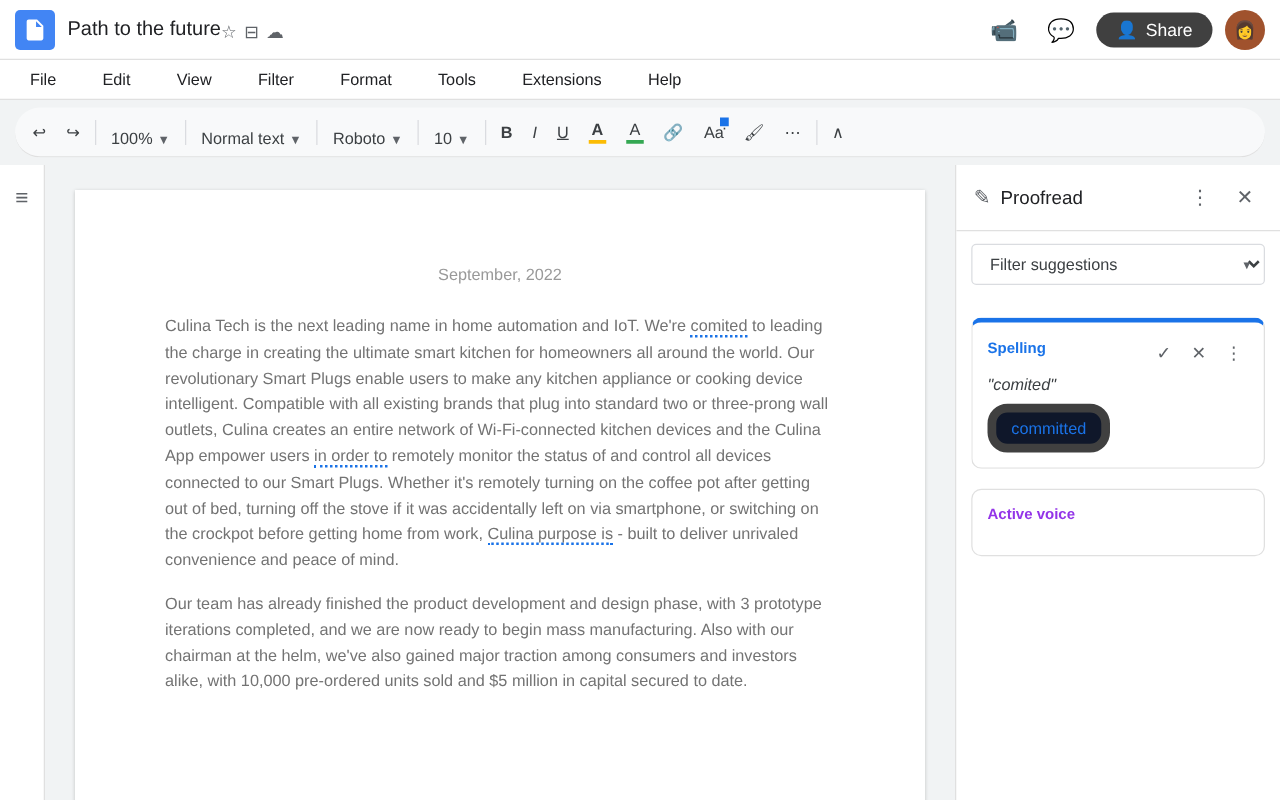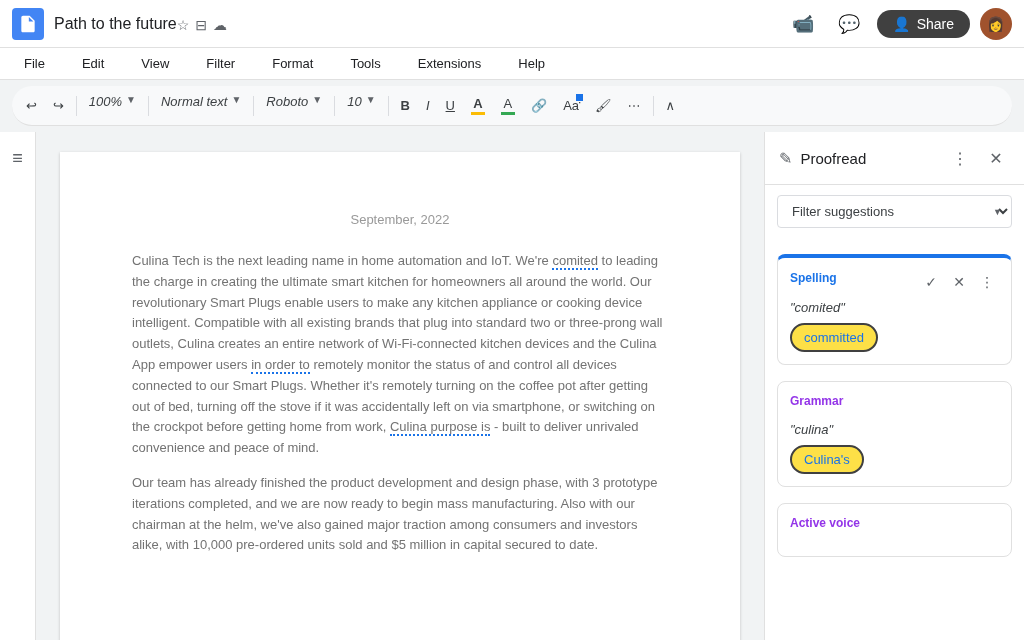--- a/index.html
+++ b/index.html
@@ -19,21 +19,21 @@
     #avatar { width: 32px; height: 32px; border-radius: 50%; background: #a0522d; display: flex; align-items: center; justify-content: center; color: white; font-size: 14px; cursor: pointer; overflow: hidden; }
 
     
     #menu-bar { background: white; display: flex; align-items: center; padding: 2px 16px; gap: 21px; border-bottom: 1px solid #e0e0e0; height: 32px; }
     .menu-item { font-size: 13px; color: #202124; padding: 4px 8px; cursor: pointer; border-radius: 4px; }
 
     
     #toolbar { background: #f8f9fa; border-bottom: 1px solid #e0e0e0; display: flex; align-items: center; padding: 4px 8px; gap: 4px; height: 40px; border-radius: 24px; margin: 6px 12px; }
     .tb-btn { display: flex; align-items: center; justify-content: center; border: none; background: none; cursor: pointer; border-radius: 4px; color: #3c4043; padding: 4px 6px; font-size: 13px; height: 28px; }
     .tb-divider { width: 1px; height: 20px; background: #dadce0; margin: 0 2px; }
-    .tb-select { display: flex; align-items: flex-start; gap: 4px; border: none; background: none; cursor: pointer; font-size: 13px; color: #3c4043; padding: 2px 6px; border-radius: 4px; height: 28px; font-style: italic; }
+    .tb-select { display: flex; align-items: flex-end; gap: 4px; border: none; background: none; cursor: pointer; font-size: 13px; color: #3c4043; padding: 2px 6px; border-radius: 4px; height: 28px; }
     .tb-dropdown-arrow { font-size: 10px; color: #5f6368; }
     .tb-icon-underline { text-decoration: underline; }
     .tb-color-icon { display: flex; flex-direction: column; align-items: center; gap: 1px; }
     .tb-color-bar { width: 14px; height: 3px; background: #fbbc04; }
     .tb-highlighter { background: #34a853; width: 14px; height: 3px; }
 
     
     #main { display: flex; flex: 1; overflow: hidden; }
 
     
@@ -61,21 +61,21 @@
 
     
     .suggestion-card { margin: 8px 12px; border: 1px solid #e0e0e0; border-radius: 8px; padding: 12px; }
     .suggestion-type { font-size: 12px; font-weight: 600; margin-bottom: 8px; }
     .type-spelling { color: #1a73e8; }
     .type-conciseness { color: #9334e8; }
     .type-grammar { color: #9334e8; }
     .type-active { color: #9334e8; }
     .suggestion-original { font-size: 13px; color: #3c4043; margin-bottom: 8px; }
     .suggestion-original span { font-style: italic; }
-    .suggestion-btn { display: inline-block; padding: 5px 12px; border: 2px solid #404040; border-radius: 16px; font-size: 13px; color: #1a73e8; cursor: pointer; background: #fde047; }
+    .suggestion-btn { display: inline-block; padding: 5px 12px; border: 7px solid #404040; border-radius: 16px; font-size: 13px; color: #1a73e8; cursor: pointer; background: #0f172a; }
     .card-actions { display: flex; align-items: center; gap: 4px; float: right; }
     .card-action-btn { width: 24px; height: 24px; border-radius: 50%; display: flex; align-items: center; justify-content: center; cursor: pointer; color: #5f6368; font-size: 14px; border: none; background: none; }
     .card-header { display: flex; align-items: center; justify-content: space-between; margin-bottom: 6px; }
     .spelling-card { border-top: 4px solid #1a73e8; margin-top: 16px; }
   </style>
 </head>
 <body>
 
 <div id="top-bar">
   <div id="app-icon">
@@ -208,29 +208,20 @@
           <button class="card-action-btn">⋮</button>
         </div>
       </div>
       <div class="suggestion-original">
         <span>"comited"</span>
       </div>
       <button class="suggestion-btn">committed</button>
     </div>
 
 
-    <div class="suggestion-card">
-      <div class="card-header">
-        <span class="suggestion-type type-grammar">Grammar</span>
-      </div>
-      <div class="suggestion-original">
-        <span>"culina"</span>
-      </div>
-      <button class="suggestion-btn">Culina's</button>
-    </div>
 
     <div class="suggestion-card">
       <div class="card-header">
         <span class="suggestion-type type-active">Active voice</span>
       </div>
 
     </div>
 
   </div>
 </div>

